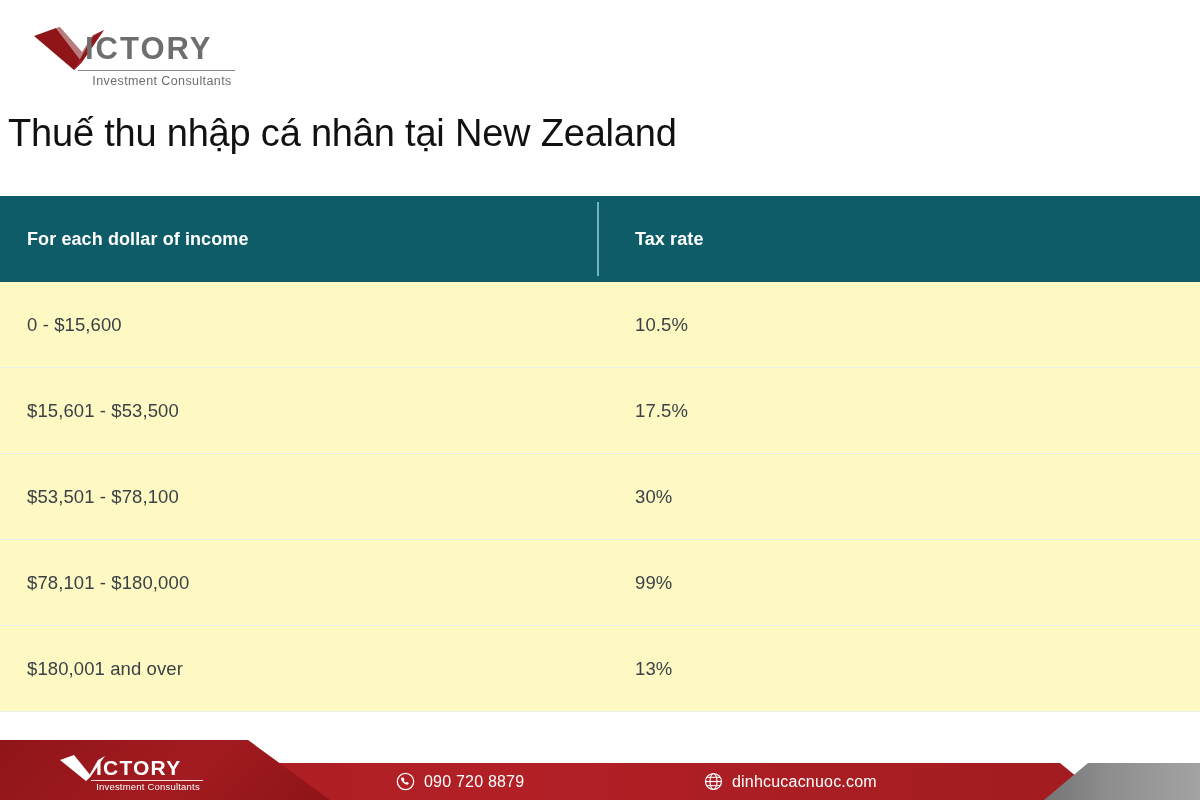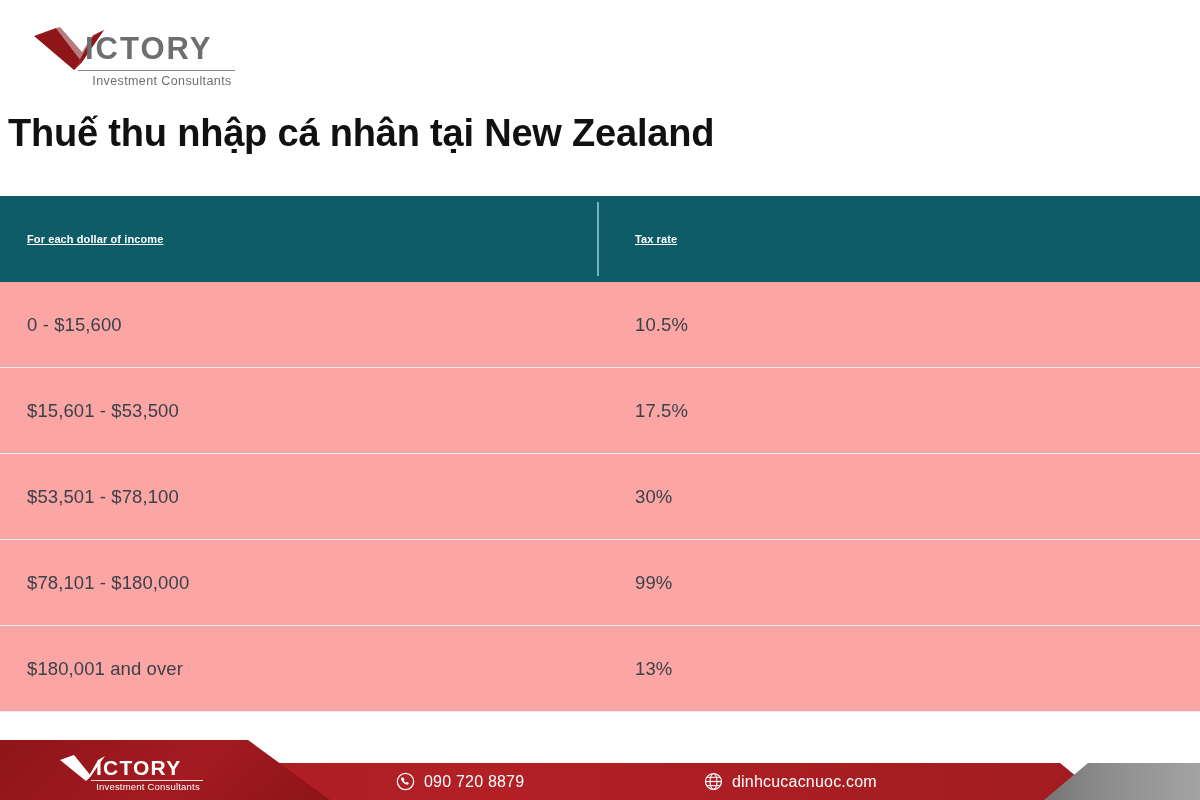--- a/index.html
+++ b/index.html
@@ -23,42 +23,42 @@
   }
   .brand-logo .tagline{
     position:absolute;left:52px;top:48px;width:160px;text-align:center;
     font-size:12.5px;color:#6e6e6e;letter-spacing:.4px;
     font-family:"Liberation Sans",sans-serif;
   }
 
   
   .page-title{
     position:absolute;left:8px;top:112px;
-    font-size:38px;font-weight:700;color:#111;letter-spacing:-.2px;
+    font-size:38px;font-weight:400;color:#111;letter-spacing:-.2px;
     white-space:nowrap;
   }
 
   
   .tax-table{position:absolute;left:0;top:196px;width:1200px;}
   .thead{
     position:relative;height:86px;background:#0f5c69;
     display:flex;align-items:center;
   }
   .thead .divider{
     position:absolute;left:597px;top:6px;width:2px;height:74px;background:#74b3bd;
   }
   .th{
-    font-size:11px;font-weight:700;color:#ffffff;letter-spacing:.1px;text-decoration:underline;
+    font-size:18px;font-weight:700;color:#ffffff;letter-spacing:.1px;
   }
   .th.col-a{width:597px;padding-left:27px;box-sizing:border-box;}
   .th.col-b{width:603px;padding-left:38px;box-sizing:border-box;}
 
   .trow{
     display:flex;align-items:center;height:85px;
-    border-bottom:1px solid #e7eef0;background:#fca5a5;
+    border-bottom:1px solid #e7eef0;background:#fef9c3;
   }
   .td{font-size:18.5px;color:#3b4247;letter-spacing:.1px;}
   .td.col-a{width:597px;padding-left:27px;box-sizing:border-box;}
   .td.col-b{width:603px;padding-left:38px;box-sizing:border-box;}
   .tbody .trow:first-child{border-top:0;}
 
   
   .footer{position:absolute;left:0;bottom:0;width:1200px;height:60px;overflow:hidden;}
   .footer .band{
     position:absolute;left:0;bottom:0;width:1200px;height:37px;

